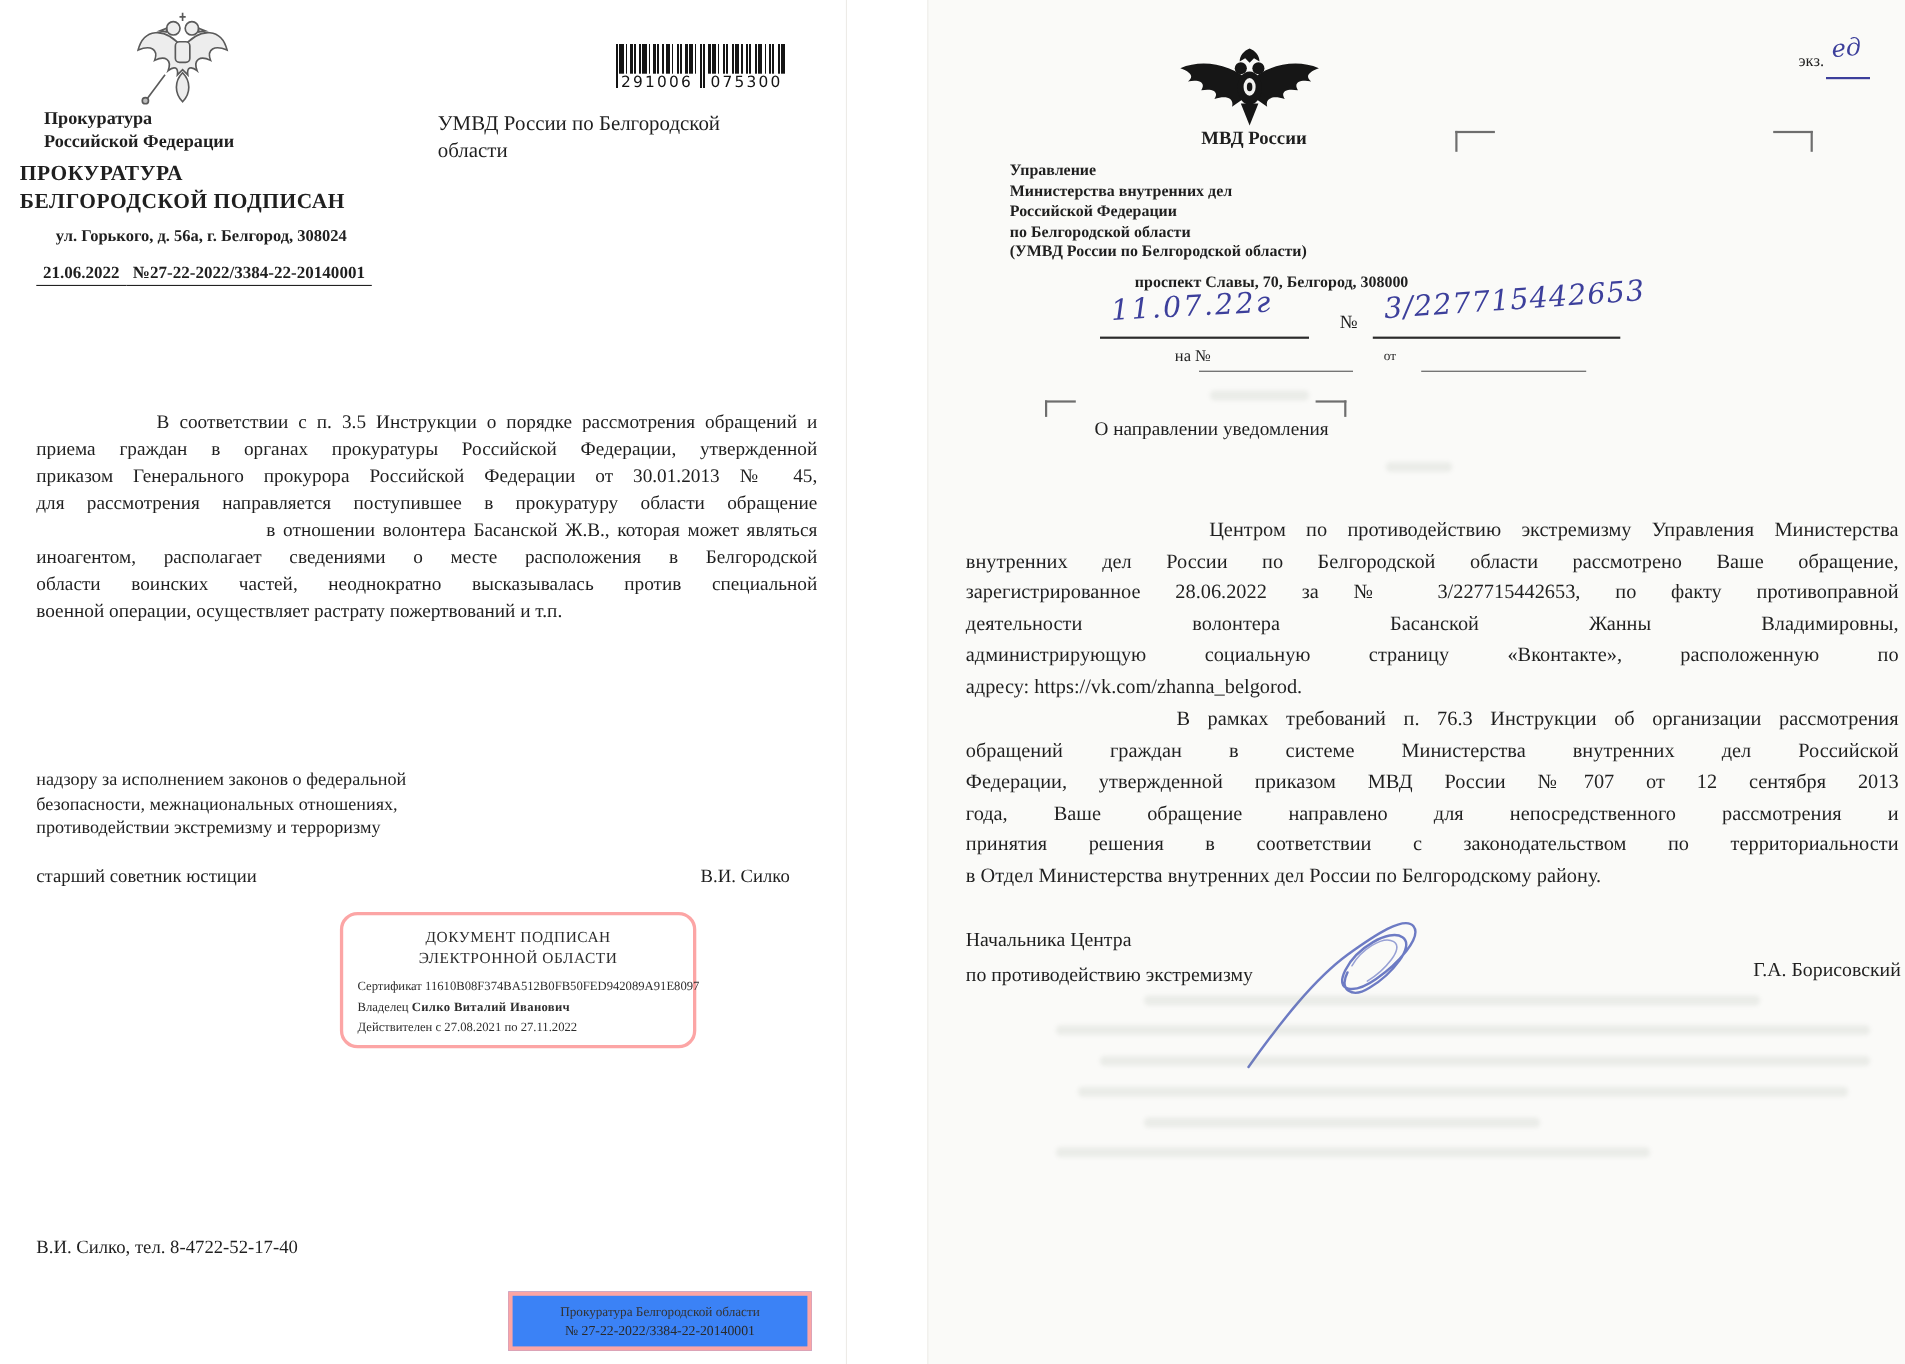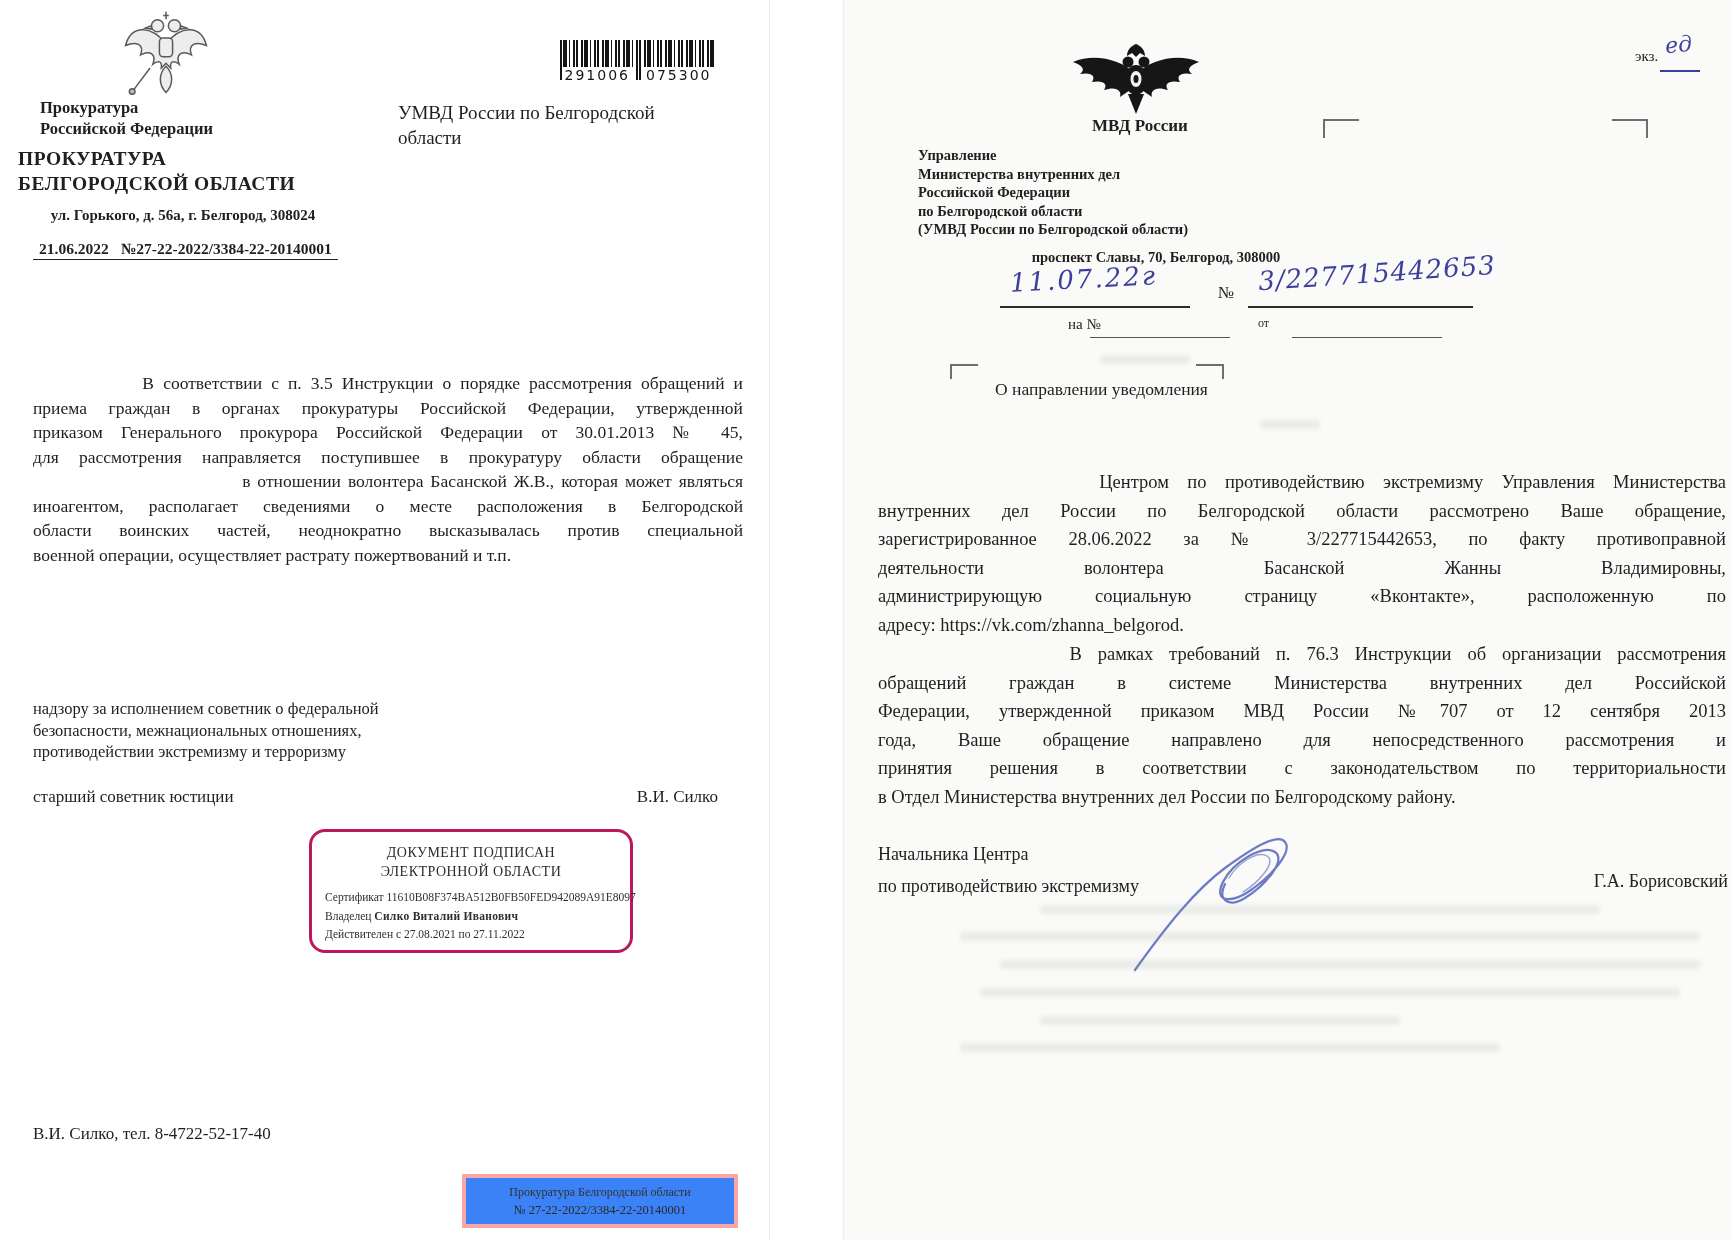--- a/index.html
+++ b/index.html
@@ -28,21 +28,21 @@
   .recipient { left:398px; top:100px; width:280px; font-size:19px; line-height:25px; }
 
   .body-left { left:33px; top:371px; width:710px; font-size:17.5px; line-height:24.5px; }
   .bline { text-align:justify; text-align-last:justify; white-space:normal; }
   .bline.is-last { text-align-last:left; }
 
   .signer-title-left { left:33px; top:698px; width:440px; font-size:16.5px; line-height:21.5px; }
   .rank-left { left:33px; top:787px; font-size:17px; }
   .name-left { left:608px; top:787px; width:110px; text-align:right; font-size:17px; }
 
-  .esign-box { left:309px; top:829px; width:318px; height:118px; border:3px solid #be185d; border-radius:16px; background:#fff; }
+  .esign-box { left:309px; top:829px; width:318px; height:118px; border:3px solid #fca5a5; border-radius:16px; background:#fff; }
   .esign-title { margin-top:11px; text-align:center; font-size:14px; line-height:19px; letter-spacing:.5px; color:#2c2c2c; }
   .esign-small { margin:7px 0 0 13px; font-size:11.5px; line-height:18.5px; color:#2e2e2e; }
   .esign-small b { letter-spacing:.3px; }
 
   .contact-left { left:33px; top:1124px; font-size:17px; }
 
   .stamp-box { left:462px; top:1174px; width:268px; height:46px; border:4px solid #fca5a5; background:#3b82f6; text-align:center; }
   .stamp-l1 { margin-top:7px; font-size:12px; color:#333; }
   .stamp-l2 { margin-top:3px; font-size:12.5px; color:#2a2a2a; }
 
@@ -109,21 +109,21 @@
       </g>
     </svg>
   </div>
 
   <div class="abs org-small">
       <div class="plain-line">Прокуратура</div>
       <div class="plain-line is-last">Российской Федерации</div>
     </div>
   <div class="abs org-big">
       <div class="plain-line">ПРОКУРАТУРА</div>
-      <div class="plain-line is-last">БЕЛГОРОДСКОЙ ОБЛАСТИ</div>
+      <div class="plain-line is-last">БЕЛГОРОДСКОЙ ПОДПИСАН</div>
     </div>
   <div class="abs addr-left">ул. Горького, д. 56а, г. Белгород, 308024</div>
 
   <div class="abs date-row">
     <span class="u">21.06.2022</span><span class="u">№27-22-2022/3384-22-20140001</span>
   </div>
 
   <div class="abs barcode-wrap">
     <div class="bars"></div>
     <div class="bar-nums">
@@ -142,21 +142,21 @@
       <div class="bline">приема граждан в органах прокуратуры Российской Федерации, утвержденной</div>
       <div class="bline">приказом Генерального прокурора Российской Федерации от 30.01.2013 № 45,</div>
       <div class="bline">для рассмотрения направляется поступившее в прокуратуру области обращение</div>
       <div class="bline">&nbsp;&nbsp;&nbsp;&nbsp;&nbsp;&nbsp;&nbsp;&nbsp;&nbsp;&nbsp;&nbsp;&nbsp;&nbsp;&nbsp;&nbsp;&nbsp;&nbsp;&nbsp;&nbsp;&nbsp;&nbsp;&nbsp;&nbsp;&nbsp;&nbsp;&nbsp;&nbsp;&nbsp;&nbsp;&nbsp;в отношении волонтера Басанской Ж.В., которая может являться</div>
       <div class="bline">иноагентом, располагает сведениями о месте расположения в Белгородской</div>
       <div class="bline">области воинских частей, неоднократно высказывалась против специальной</div>
       <div class="bline is-last">военной операции, осуществляет растрату пожертвований и т.п.</div>
     </div>
 
   <div class="abs signer-title-left">
-      <div class="plain-line">надзору за исполнением советник о федеральной</div>
+      <div class="plain-line">надзору за исполнением законов о федеральной</div>
       <div class="plain-line">безопасности, межнациональных отношениях,</div>
       <div class="plain-line is-last">противодействии экстремизму и терроризму</div>
     </div>
   <div class="abs rank-left">старший советник юстиции</div>
   <div class="abs name-left">В.И. Силко</div>
 
   <div class="abs esign-box">
     <div class="esign-title">
       <div>ДОКУМЕНТ ПОДПИСАН</div>
       <div>ЭЛЕКТРОННОЙ ОБЛАСТИ</div>

